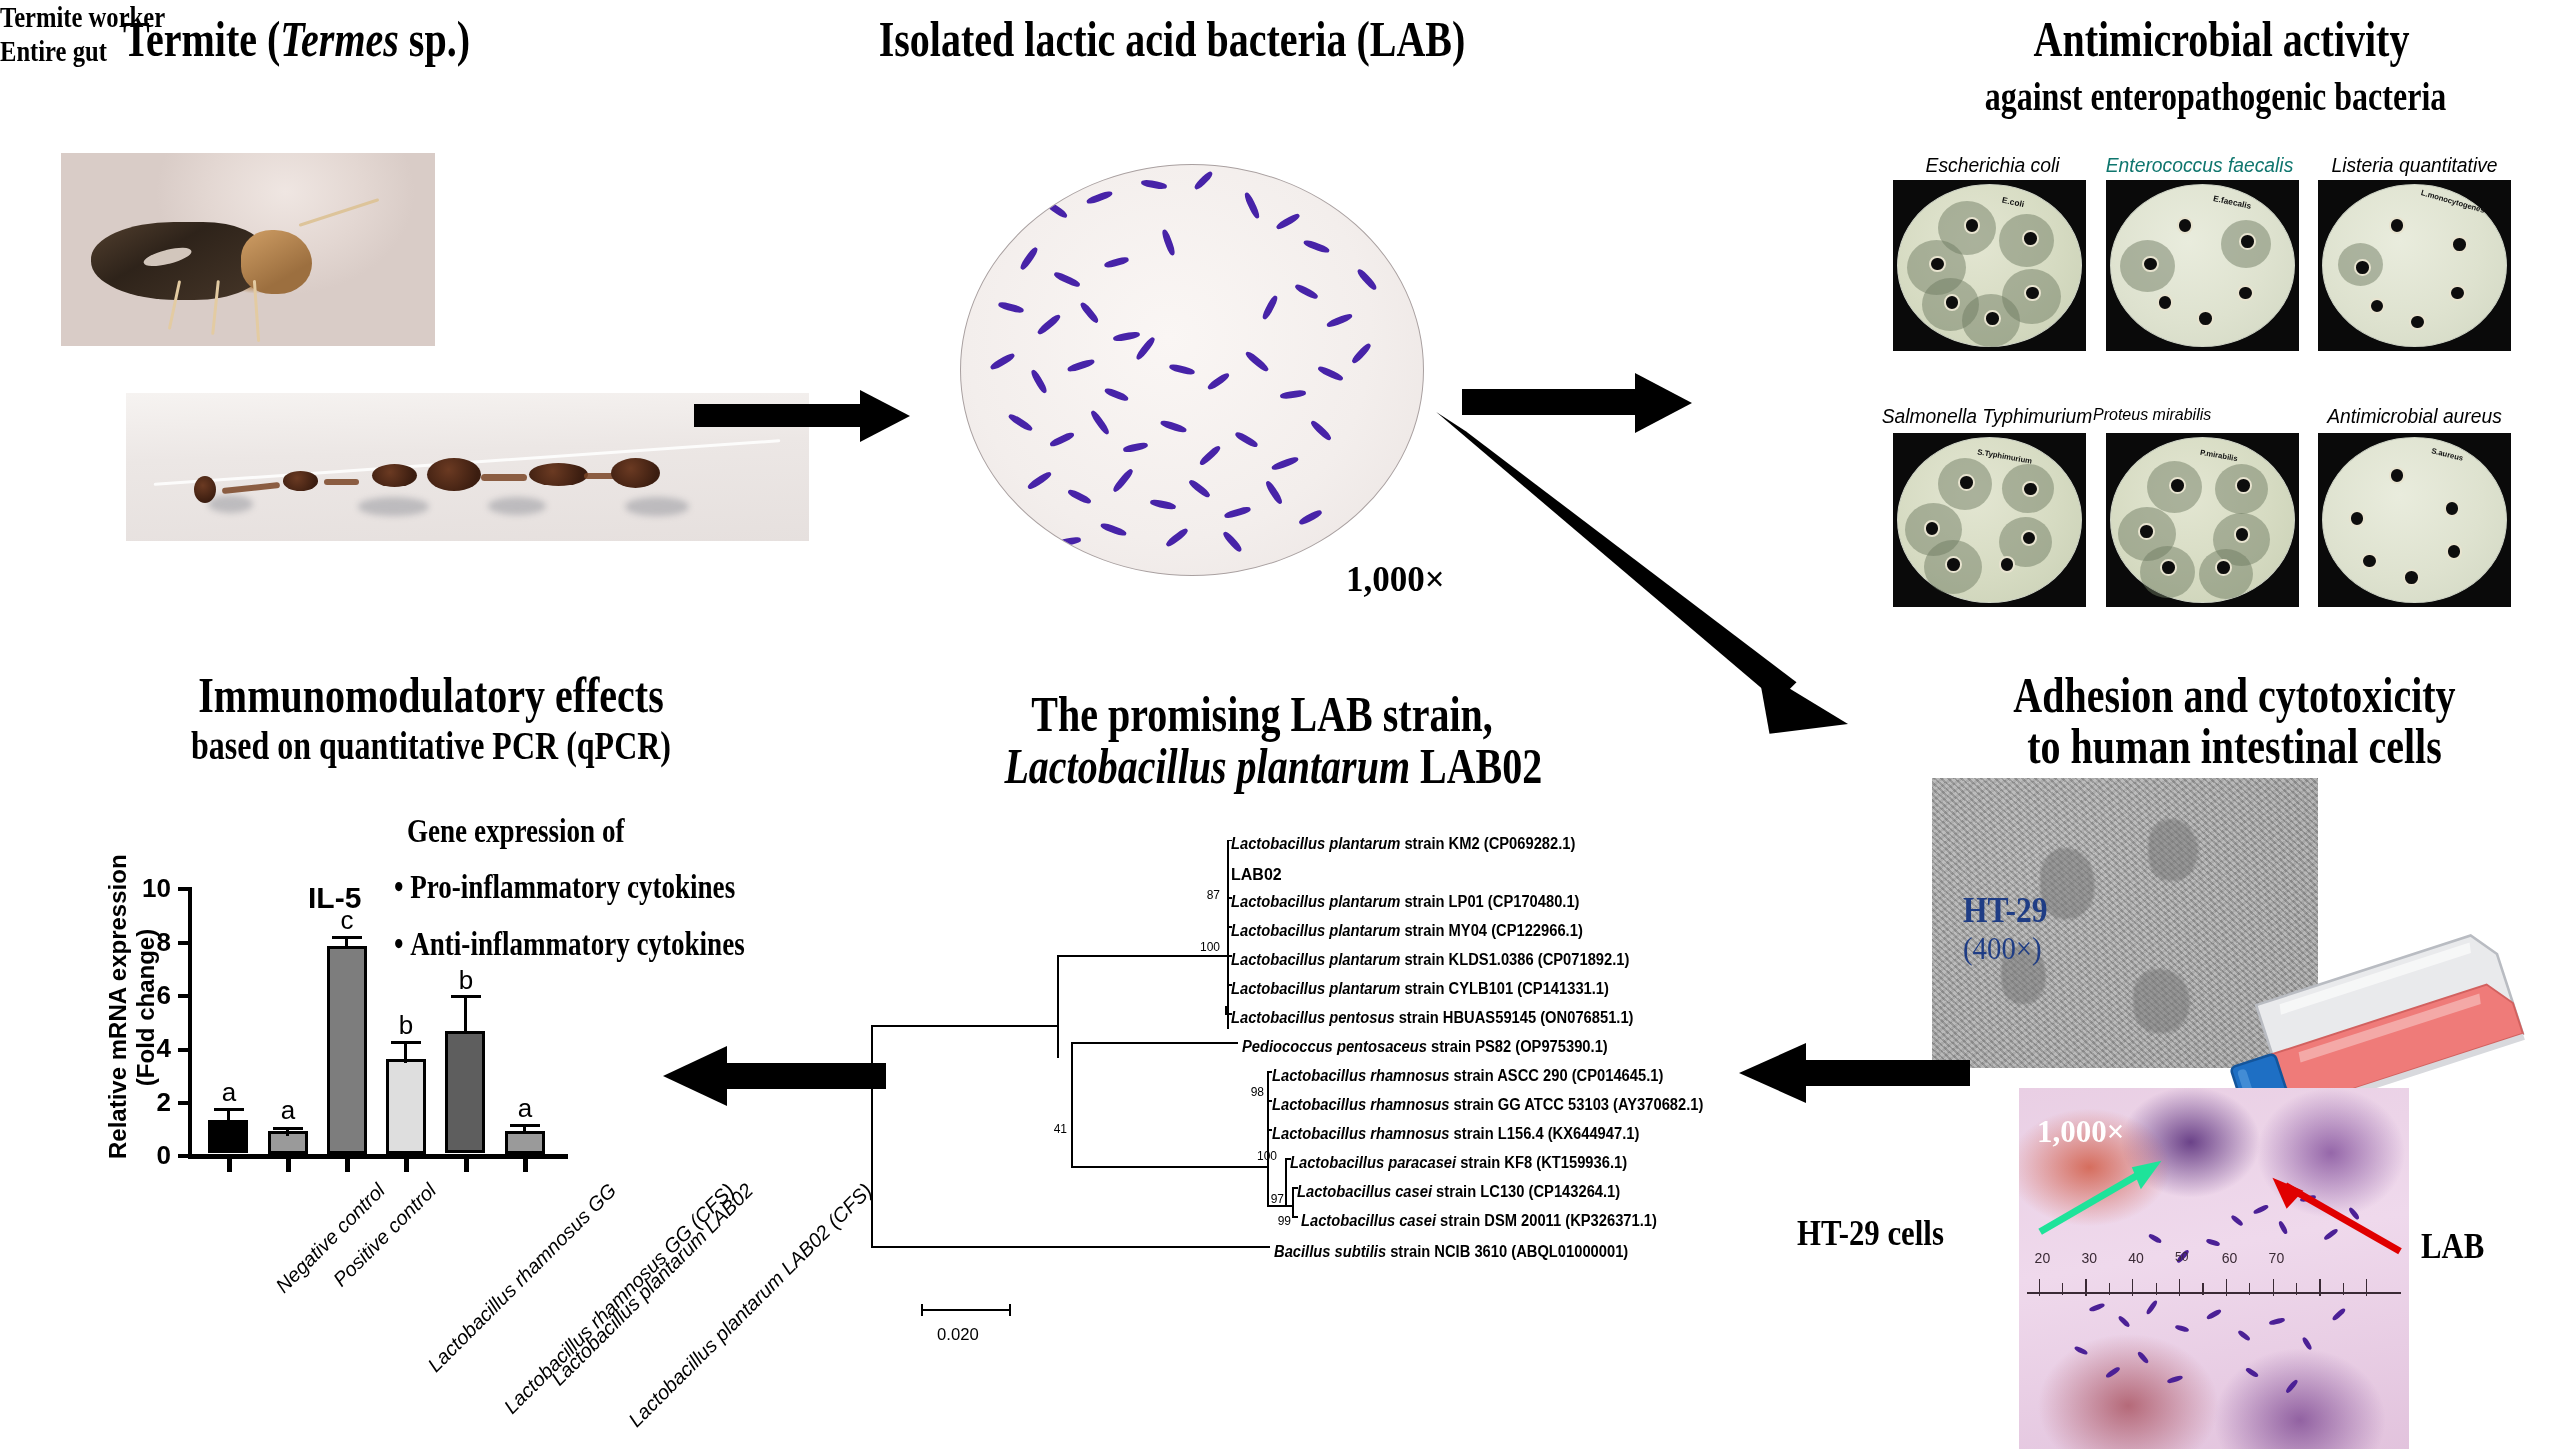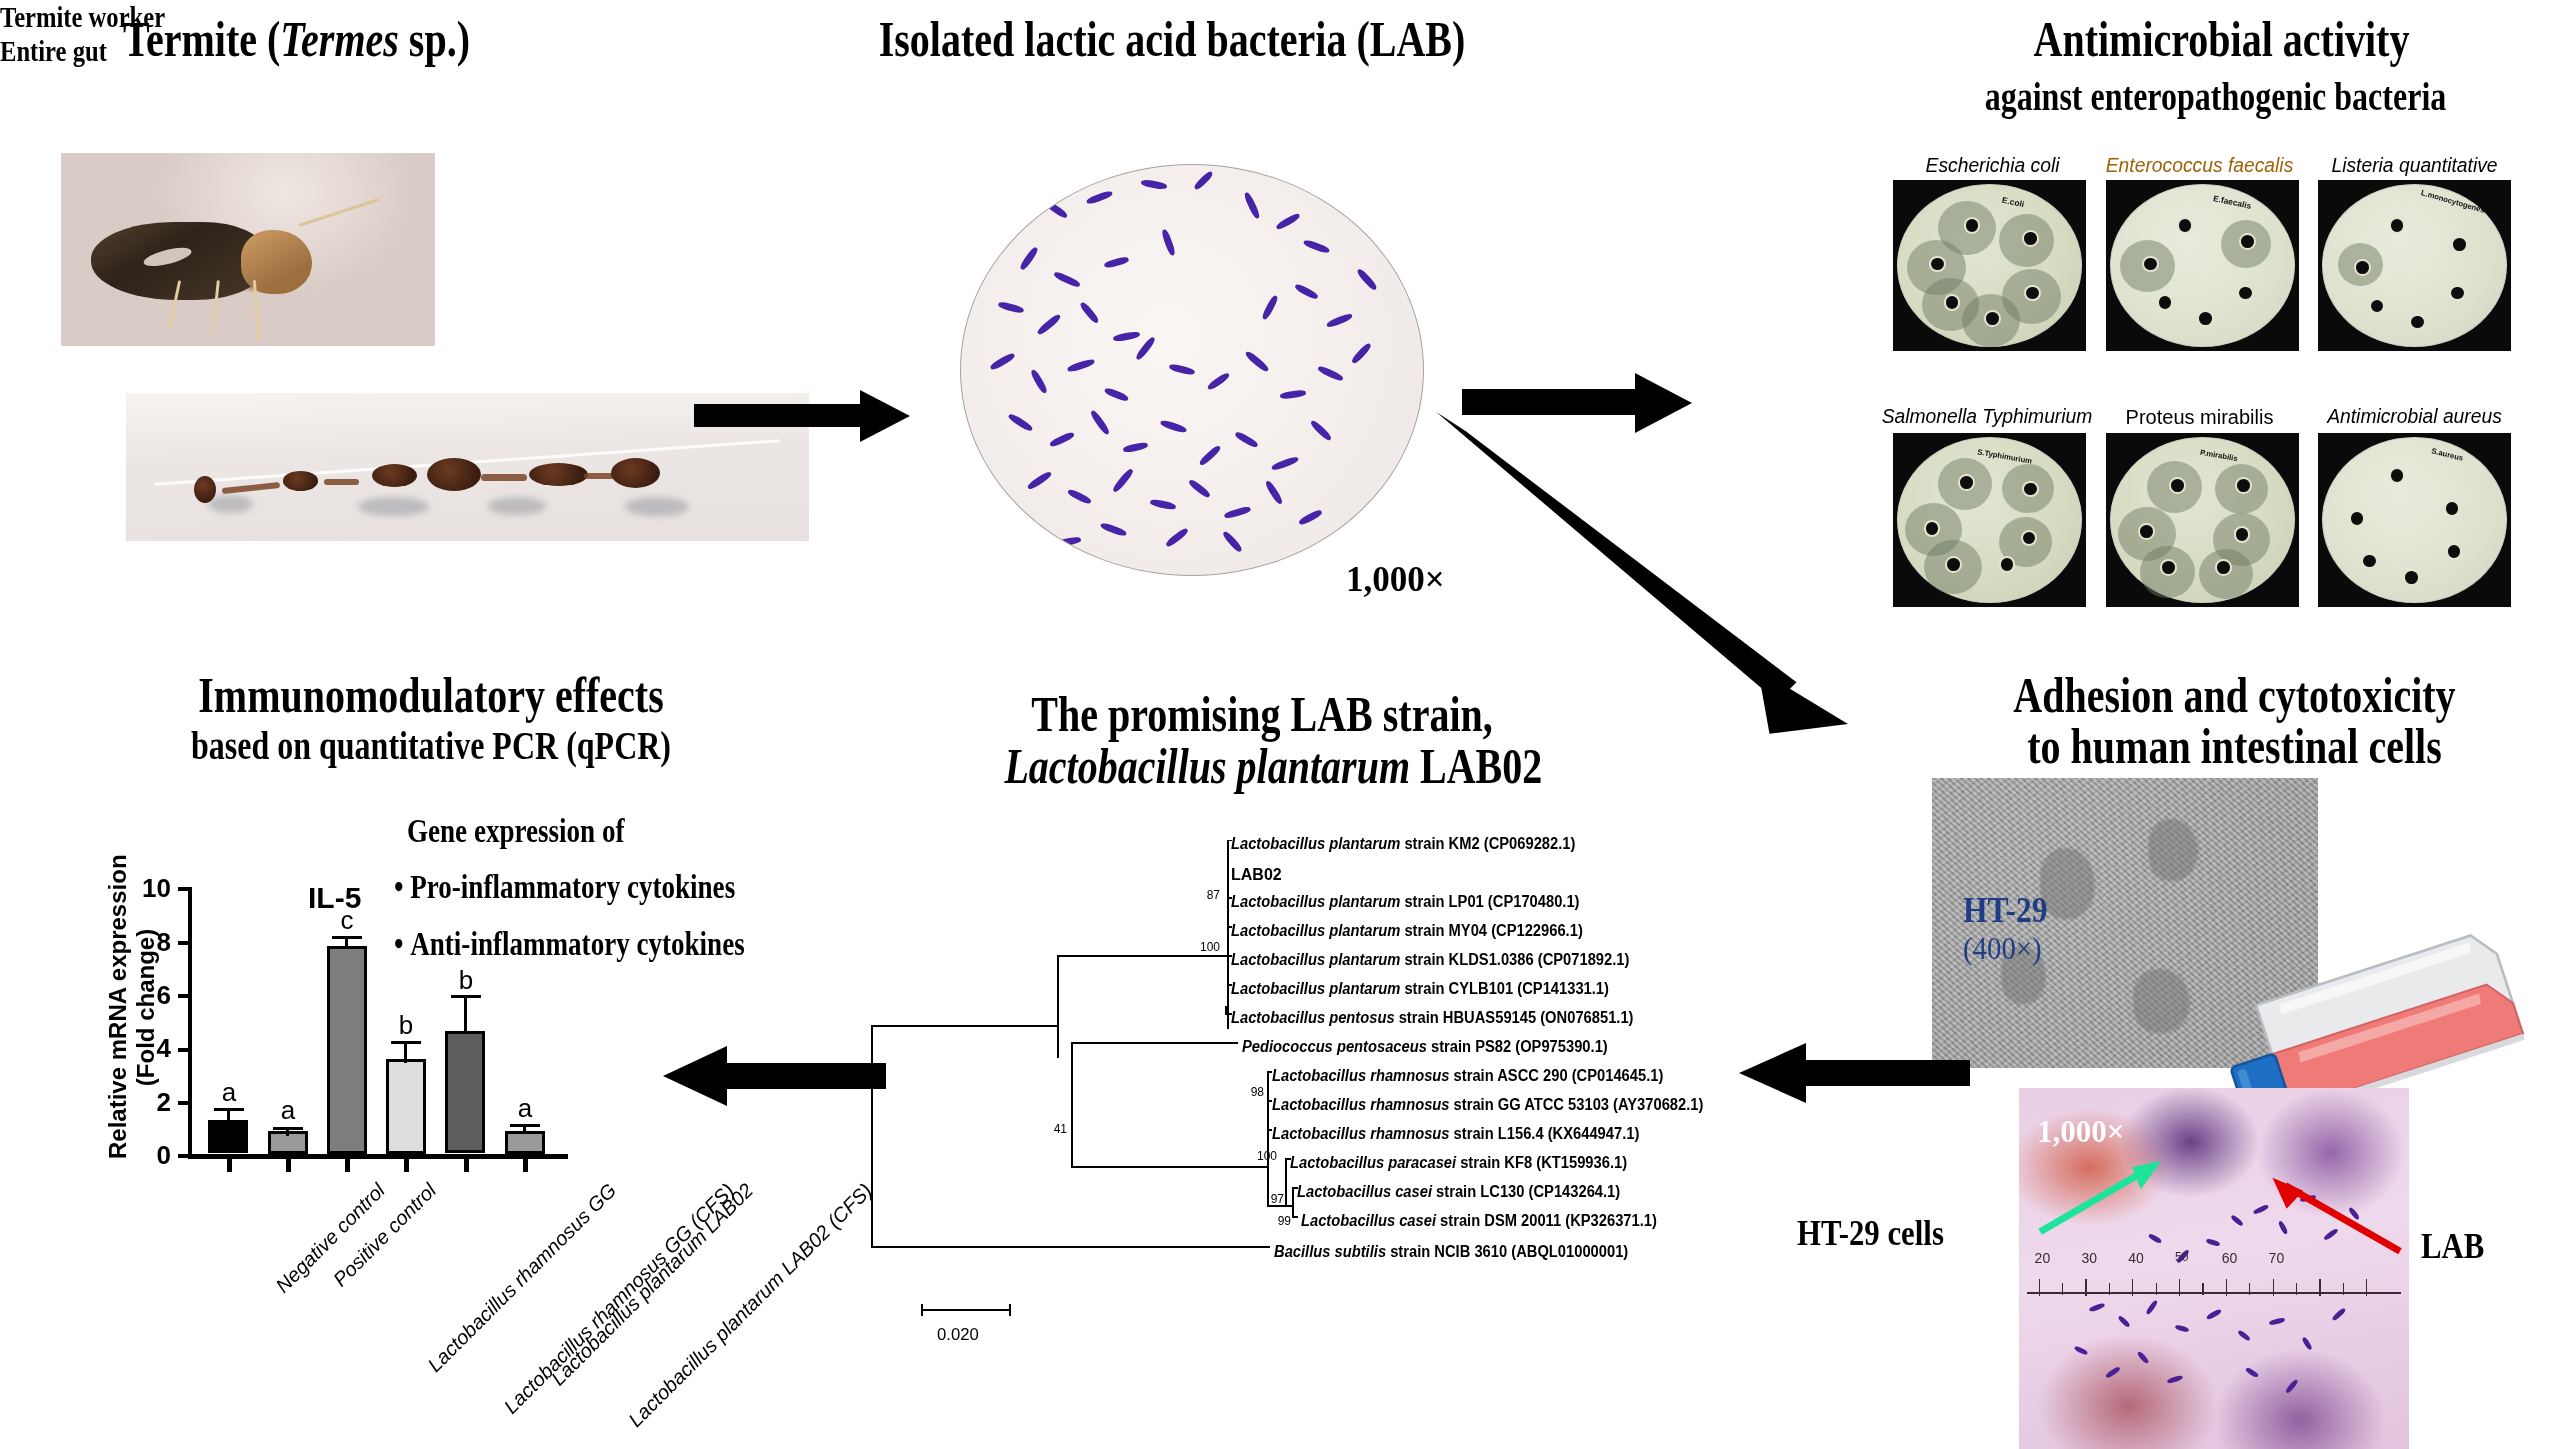--- a/index.html
+++ b/index.html
@@ -313,21 +313,21 @@
     <div class="well" style="left:36%; top:20%; width:16.7px; height:16.7px;"></div>
     <div class="well" style="left:68%; top:28%; width:16.7px; height:16.7px;"></div>
     <div class="well" style="left:17%; top:44%; width:16.7px; height:16.7px;"></div>
     <div class="well" style="left:69%; top:62%; width:16.7px; height:16.7px;"></div>
     <div class="well" style="left:25%; top:68%; width:16.7px; height:16.7px;"></div>
     <div class="well" style="left:47%; top:78%; width:16.7px; height:16.7px;"></div>
   </div>
   <div class="plate-hand" style="left:109px; top:16.7px; transform:rotate(12deg); font-size:8.4px;">E.coli</div>
 </div>
 
-<div class="abs" style="left:2093px; top:155px; width:213px; text-align:center; font-family:'Liberation Sans',sans-serif; font-style:italic; font-size:19.3px; color:#a16207;">
+<div class="abs" style="left:2093px; top:155px; width:213px; text-align:center; font-family:'Liberation Sans',sans-serif; font-style:italic; font-size:19.3px; color:#0f766e;">
   <span>Enterococcus faecalis</span>
 </div>
 <div class="plate-card" style="left:2106px; top:180px; width:193px; height:171px;">
   <div class="plate-dish plate-agar-pale" style="left:3.9px; top:3.9px; width:185px; height:163px;">
     <div class="zone" style="left:5%; top:34%; width:55px; height:52px;"></div>
     <div class="zone" style="left:60%; top:22%; width:50px; height:48px;"></div>
     <div class="well" style="left:36%; top:20%; width:16.7px; height:16.7px;"></div>
     <div class="well" style="left:70%; top:30%; width:16.7px; height:16.7px;"></div>
     <div class="well" style="left:17%; top:44%; width:16.7px; height:16.7px;"></div>
     <div class="well" style="left:69%; top:62%; width:16.7px; height:16.7px;"></div>
@@ -366,21 +366,21 @@
     <div class="well" style="left:33%; top:22%; width:16.7px; height:16.7px;"></div>
     <div class="well" style="left:68%; top:26%; width:16.7px; height:16.7px;"></div>
     <div class="well" style="left:14%; top:50%; width:16.7px; height:16.7px;"></div>
     <div class="well" style="left:67%; top:56%; width:16.7px; height:16.7px;"></div>
     <div class="well" style="left:26%; top:72%; width:16.7px; height:16.7px;"></div>
     <div class="well" style="left:55%; top:72%; width:16.7px; height:16.7px;"></div>
   </div>
   <div class="plate-hand" style="left:84px; top:19.3px; transform:rotate(10deg); font-size:7.7px;">S.Typhimurium</div>
 </div>
 
-<div class="abs" style="left:2093px; top:406px; width:213px; text-align:center; font-family:'Liberation Sans',sans-serif; font-size:20px; color:#000;">
+<div class="abs" style="left:2093px; top:406px; width:213px; font-family:'Liberation Sans',sans-serif; font-style:italic; font-size:16px; color:#000;">
   <span>Proteus mirabilis</span>
 </div>
 <div class="plate-card" style="left:2106px; top:433px; width:193px; height:174px;">
   <div class="plate-dish plate-agar-light" style="left:3.9px; top:3.9px; width:185px; height:166px;">
     <div class="zone" style="left:20%; top:14%; width:55px; height:52px;"></div>
     <div class="zone" style="left:57%; top:16%; width:53px; height:50px;"></div>
     <div class="zone" style="left:4%;  top:42%; width:58px; height:54px;"></div>
     <div class="zone" style="left:56%; top:46%; width:57px; height:53px;"></div>
     <div class="zone" style="left:16%; top:66%; width:55px; height:52px;"></div>
     <div class="zone" style="left:48%; top:68%; width:54px; height:50px;"></div>

